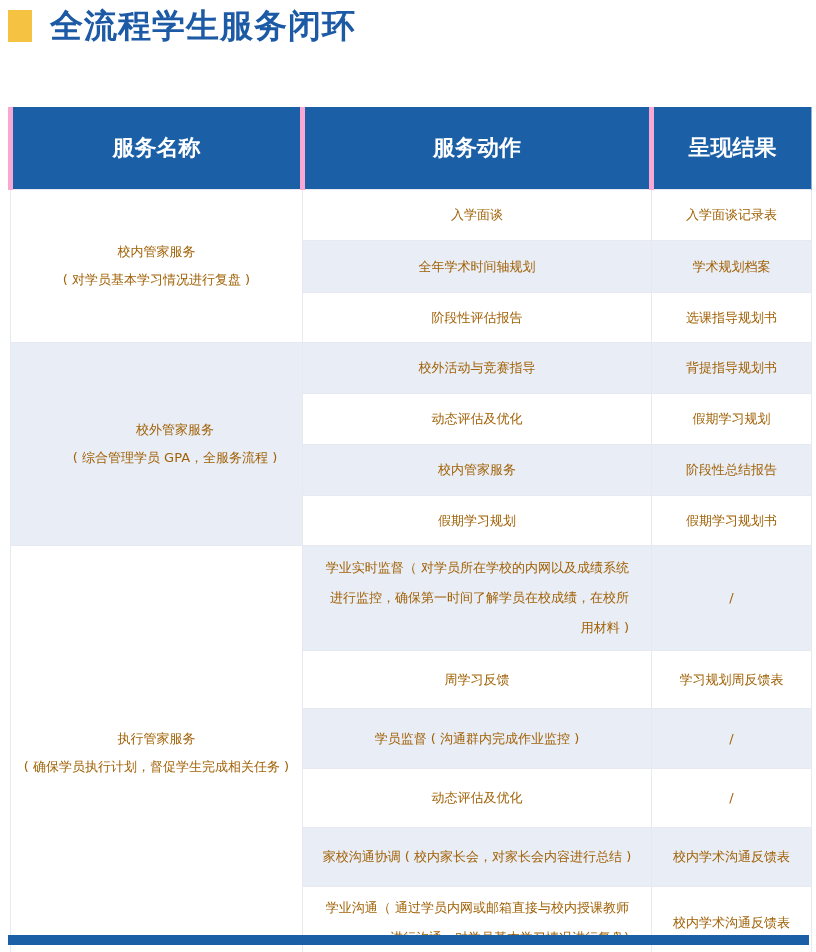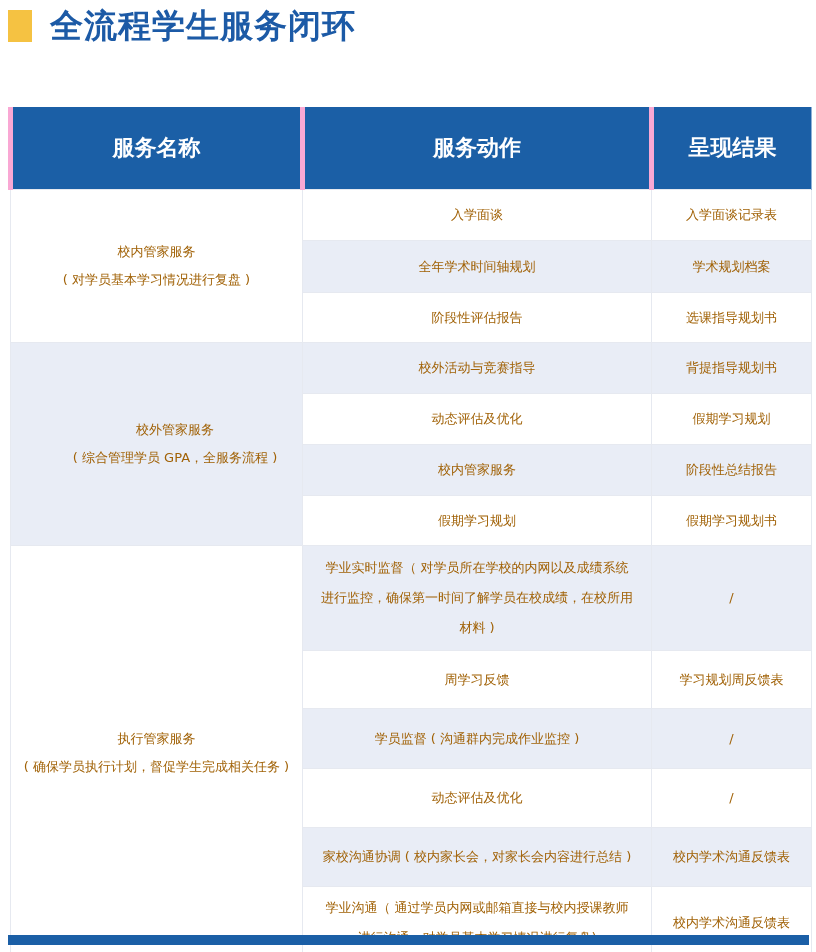--- a/index.html
+++ b/index.html
@@ -5,21 +5,21 @@
   html, body { margin:0; padding:0; background:#ffffff; }
   body { width:816px; height:952px; position:relative; overflow:hidden;
          font-family: "DejaVu Sans", "Liberation Sans", sans-serif; }
   .title-wrap { position:absolute; left:8px; top:6px; height:40px; display:flex; align-items:center; }
   .title-bar { width:24px; height:32px; background:#f5c242; margin-right:18px; }
   .title { font-size:33px; color:#1c5aa6; font-weight:bold; letter-spacing:1px; }
   table { position:absolute; left:8px; top:107px; width:801px; border-collapse:collapse; table-layout:fixed; }
   th { background:#1b5fa6; color:#ffffff; font-size:22px; font-weight:bold; height:58px;
        border-left:5px solid #f9a8d4; border-right:1px solid #8fb0d6; padding:12px; }
   td { font-size:13px; color:#a16207; text-align:center; border:1px solid #e6e9f0; padding:0 4px; line-height:30px; }
-  td.left { text-align:center; padding:0 16px; }
+  td.left { text-align:right; padding:0 22px; }
   tr.alt td.act, tr.alt td.res { background:#e9edf6; }
   td.name { background:#ffffff; }
   td.name.shade { background:#e9edf6;padding-left:41px; }
   .name-line { display:block; line-height:28px; }
   .bottom-bar { position:absolute; left:8px; top:935px; width:801px; height:10px; background:#1b5fa6; }
 </style>
 </head>
 <body>
 
 <div class="title-wrap">

